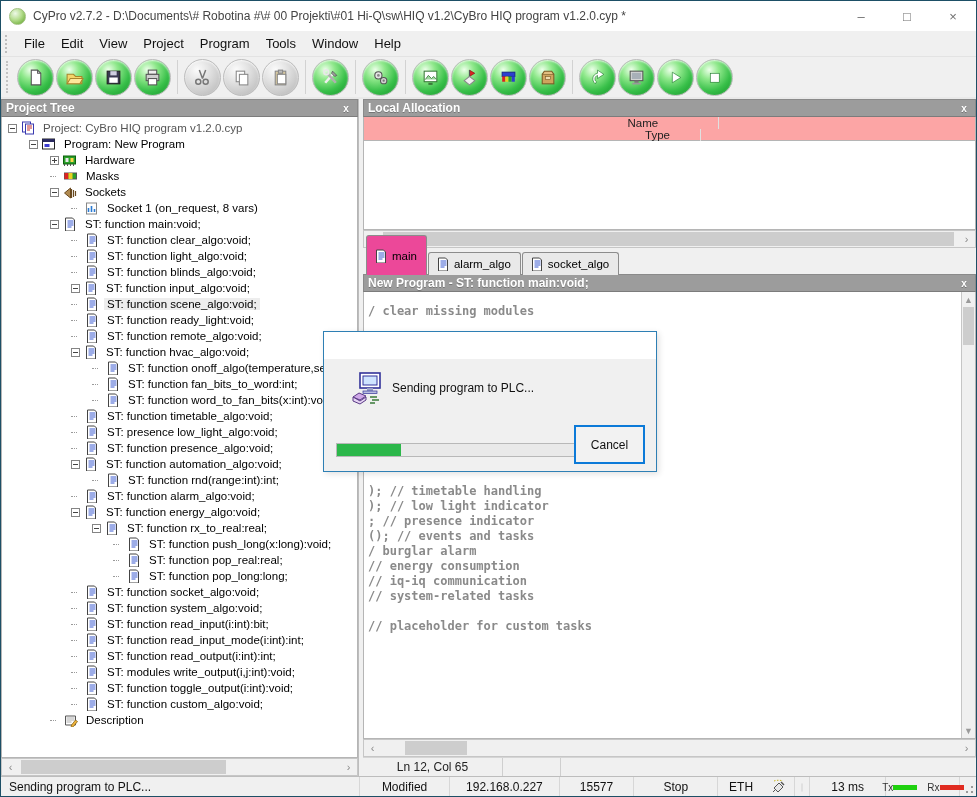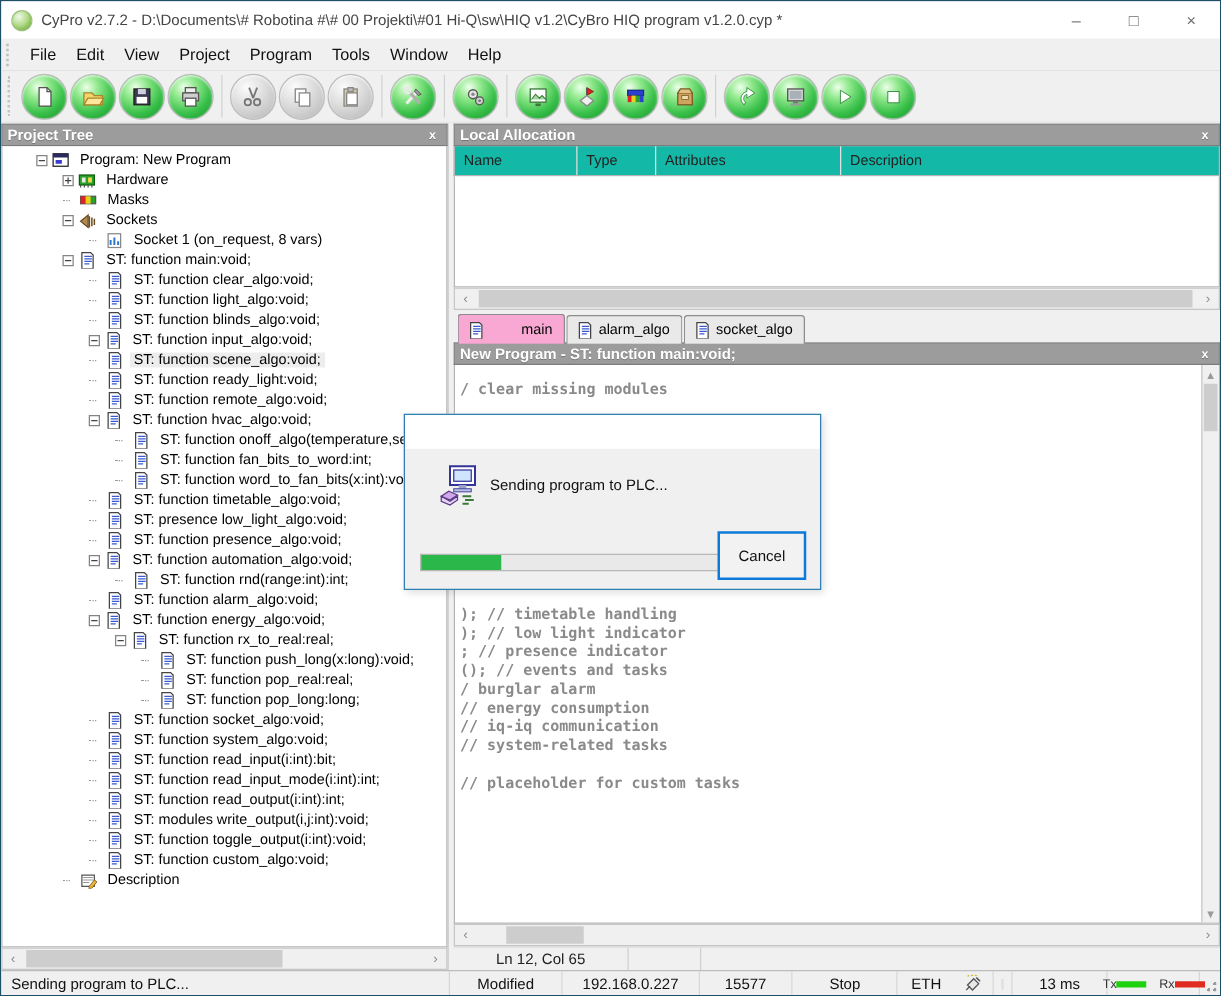--- a/index.html
+++ b/index.html
@@ -57,30 +57,30 @@
   .t-icon svg{ width:15px; height:14px; display:block;}
   .t-label{ padding:0 3px; }
   .t-row.selected .t-label{ background:#ededed; }
   
   .hscroll{ height:18px; background:#f0f0f0; border:1px solid #c6c6c6; display:flex; align-items:center;}
   .sb-arrow{ width:17px; height:100%; display:flex; align-items:center; justify-content:center;
              color:#8a8a8a; font-size:11px; }
   .sb-track{ flex:1; position:relative; height:100%;}
   .sb-thumb{ position:absolute; top:1px; bottom:1px; background:#cdcdcd; }
   
-  .alloc-cols{ height:24px; background:#14b8a6; border:1px solid #b5b5b5; border-top:none; display:flex;
-               align-items:center; font-size:11.5px; color:#222;}
+  .alloc-cols{ height:24px; background:#fca5a5; border:1px solid #b5b5b5; border-top:none; display:flex;
+               align-items:center; font-size:11.5px; color:#222;flex-direction:column;}
   .alloc-col{ height:100%; display:flex; align-items:center; padding-left:7px; border-right:1px solid #e0e0e0;}
   .alloc-list{ height:89px; background:#fff; border:1px solid #b5b5b5; border-top:none;}
   
   .tabbar{ height:26px; background:#f0f0f0; display:flex; align-items:flex-end; padding:3px 0 0 3px;}
   .tab{ height:23px; display:flex; align-items:center; padding:0 9px 0 6px; font-size:11.5px; color:#000;
         border:1px solid #8c8c8c; border-bottom:none; border-radius:3px 3px 0 0; background:#e9e9e9;
         margin-right:1px; position:relative; top:1px;}
-  .tab.active{ background:#f9a8d4; height:24px; z-index:2;gap:25px;}
+  .tab.active{ background:#ec4899; height:40px; z-index:2;}
   .tab .t-icon{ margin-right:4px;}
   
   .editor-header{ height:18px; }
   .editor-wrap{ flex:1; position:relative; background:#fff; border:1px solid #b5b5b5; border-top:none;
                 overflow:hidden; display:flex;}
   .code-area{ flex:1; position:relative; font-family:"DejaVu Sans Mono", monospace; font-size:12px;
               color:#8a8a8a; font-weight:bold; }
   .code-top{ position:absolute; left:4px; top:12px; line-height:15px; white-space:pre;}
   .code-bottom{ position:absolute; left:4px; top:192px; line-height:15px; white-space:pre;}
   .vscroll{ width:14px; background:#f0f0f0; border-left:1px solid #c6c6c6; display:flex;
@@ -275,20 +275,32 @@
       </div>
     </div>
 
   <div class="main">
     <div class="left-panel">
       <div class="panel-header">
         <span>Project Tree</span>
         <span class="ph-close">x</span>
       </div>
       <div class="tree" id="tree">
+          <div class="t-row root">
+            <span style="display:inline-block;width:6px;flex:0 0 auto;"></span>
+            <span class="t-exp"></span>
+            <span class="t-icon">
+              <svg viewBox="0 0 14 14">
+                <rect x="2" y="1" width="8" height="10" fill="#fff" stroke="#3a3ab0"></rect>
+                <rect x="5" y="3" width="8" height="10" fill="#fff" stroke="#3a3ab0"></rect>
+                <path d="M6.5 5 h5 M6.5 7 h5 M6.5 9 h3" stroke="#c03030" stroke-width="1"></path>
+              </svg>
+            </span>
+            <span class="t-label">Project: CyBro HIQ program v1.2.0.cyp</span>
+          </div>
           <div class="t-row">
             <span style="display:inline-block;width:27px;flex:0 0 auto;"></span>
             <span class="t-exp"></span>
             <span class="t-icon">
               <svg viewBox="0 0 14 14">
                 <rect x="1" y="2" width="12" height="10" fill="#fff" stroke="#222"></rect>
                 <rect x="1" y="2" width="12" height="3" fill="#2a2a60"></rect>
                 <rect x="3" y="7" width="5" height="3" fill="#3b3bd0"></rect>
               </svg>
             </span>

